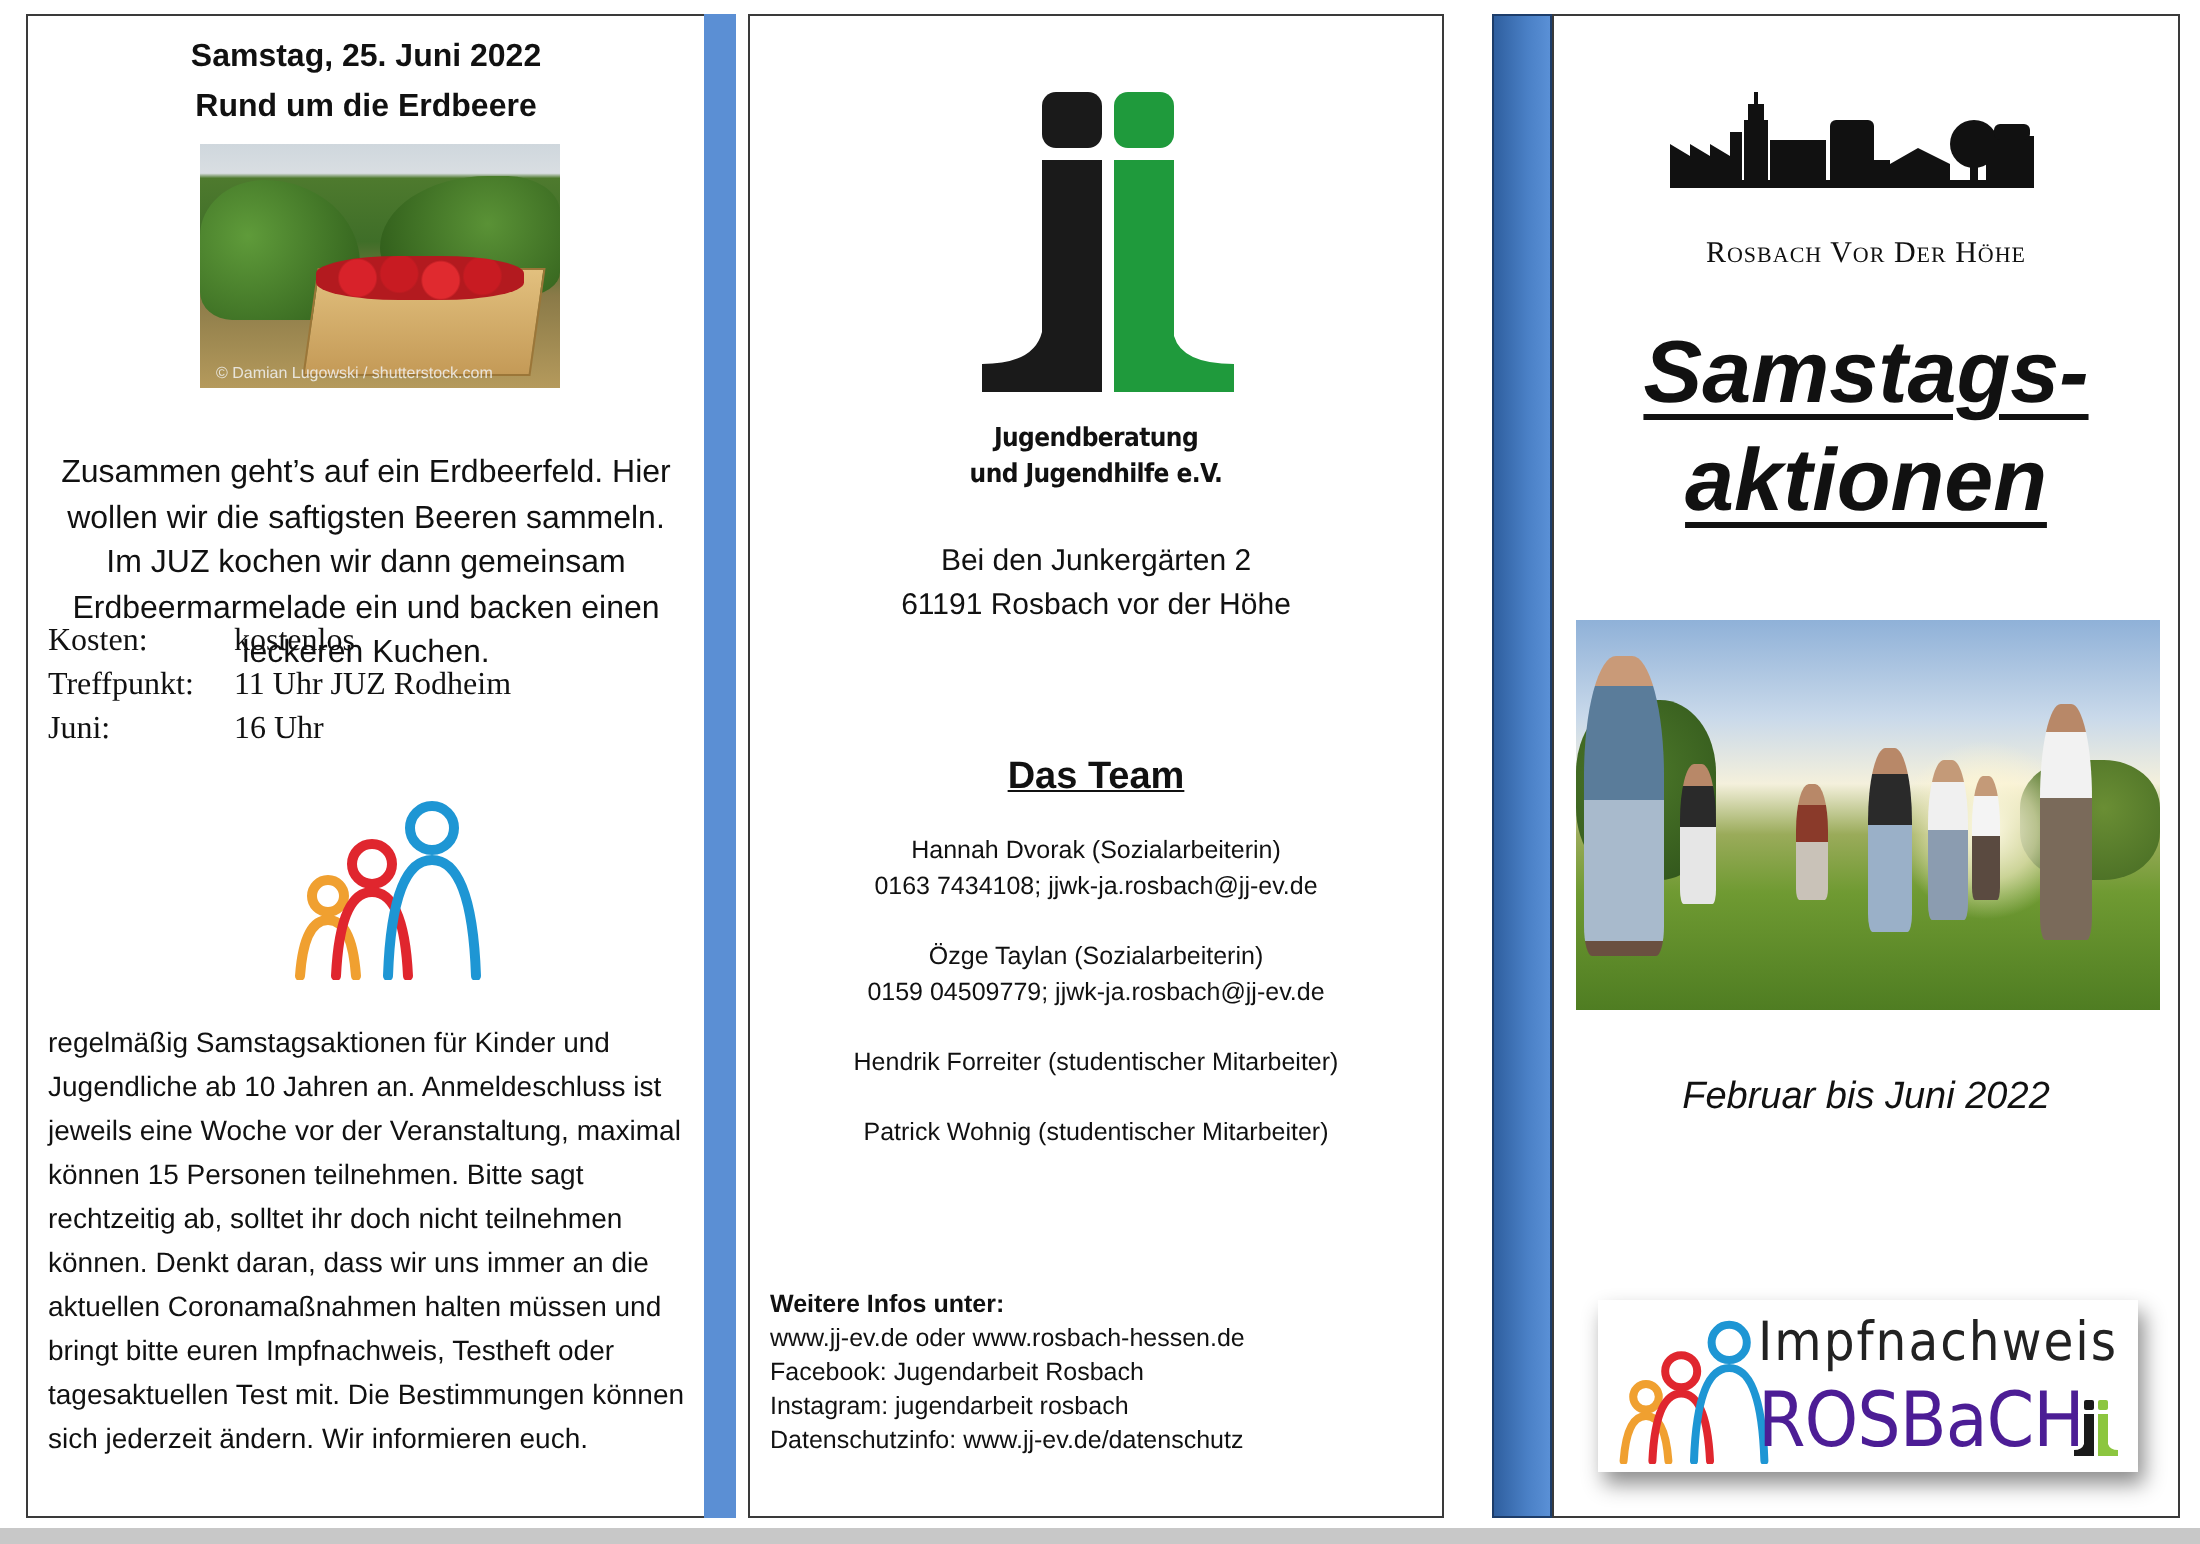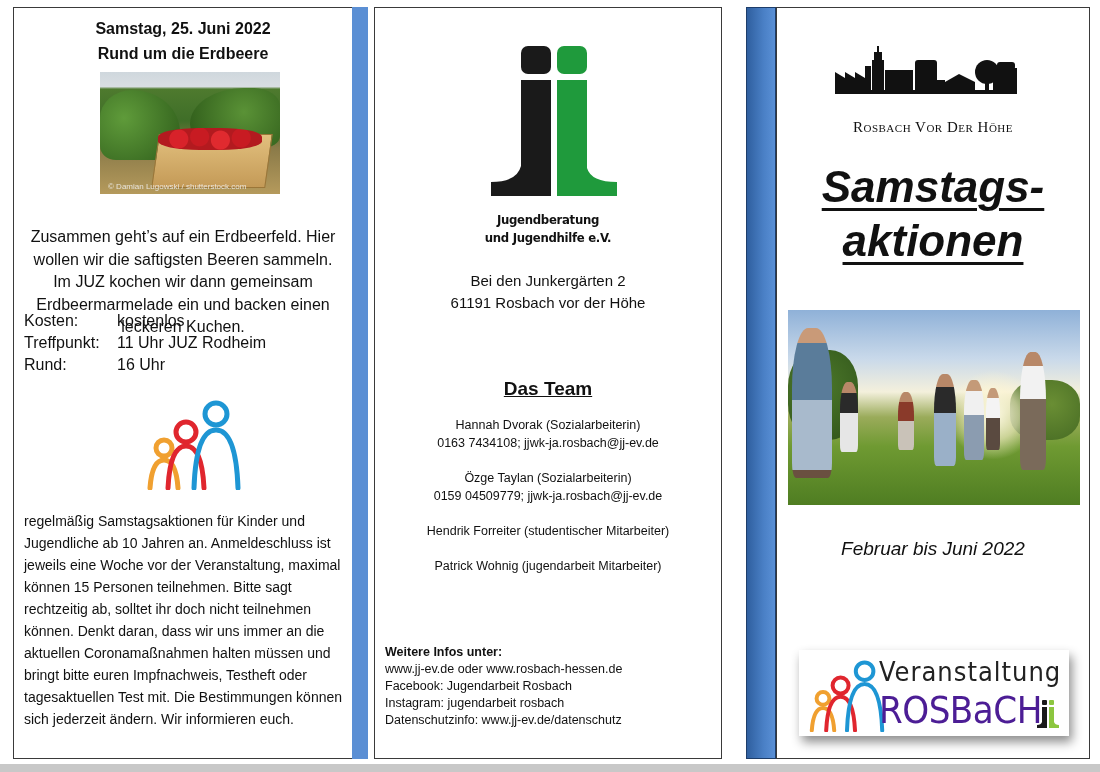--- a/index.html
+++ b/index.html
@@ -16,21 +16,21 @@
   .center{text-align:center;}
   .h-date{position:absolute;left:0;width:100%;top:8px;font-size:16px;font-weight:bold;line-height:25px;}
   .photo-berry{position:absolute;left:86px;top:64px;width:180px;height:122px;overflow:hidden;
     background:linear-gradient(180deg,#cfd7dd 0%,#d9dee2 12%,#4e7a2e 14%,#3f6e28 40%,#8a7a48 62%,#b59a5c 100%);}
   .photo-berry .rowl{position:absolute;left:0;top:18px;width:80px;height:70px;background:radial-gradient(circle at 30% 40%,#5f9b3a,#2e5c1a);border-radius:40% 60% 30% 20%;}
   .photo-berry .rowr{position:absolute;right:0;top:16px;width:90px;height:60px;background:radial-gradient(circle at 60% 40%,#5a9236,#2c5818);border-radius:60% 30% 20% 40%;}
   .photo-berry .basket{position:absolute;left:55px;top:62px;width:112px;height:52px;background:linear-gradient(180deg,#e2c07e,#c49a57);transform:skewX(-8deg);border:1px solid #9b7638;}
   .photo-berry .berries{position:absolute;left:58px;top:56px;width:104px;height:22px;border-radius:40%;background:radial-gradient(circle at 20% 50%,#d8222a 0 9px,transparent 10px),radial-gradient(circle at 40% 40%,#c81b22 0 9px,transparent 10px),radial-gradient(circle at 60% 55%,#e02a2f 0 9px,transparent 10px),radial-gradient(circle at 80% 45%,#c81b22 0 9px,transparent 10px),#b31a1f;}
   .photo-berry .credit{position:absolute;left:8px;bottom:3px;font-size:8px;color:#f2f2f2;opacity:.85;}
   .intro{position:absolute;left:0;width:100%;top:190px;font-size:16px;line-height:22.5px;margin-top:28px;}
-  .facts{position:absolute;left:10px;top:302px;font-size:16px;line-height:22px;}
+  .facts{position:absolute;left:10px;top:302px;font-size:16px;line-height:22px;font-family:Liberation Serif, serif;}
   .facts .row{display:flex;}
   .facts .k{width:93px;}
   .family-logo{position:absolute;left:130px;top:392px;width:100px;height:90px;}
   .bodytext{position:absolute;left:10px;top:502px;width:330px;font-size:14px;line-height:22px;}
 
   .jj-logo{position:absolute;left:116px;top:38px;width:128px;height:158px;}
   .jj-sub{position:absolute;left:0;width:100%;top:203px;font-family:"DejaVu Sans Condensed","DejaVu Sans",sans-serif;font-weight:bold;font-size:13px;line-height:18px;letter-spacing:-0.3px;}
   .address{position:absolute;left:0;width:100%;top:262px;font-size:15px;line-height:22px;}
   .team-title{position:absolute;left:0;width:100%;top:370px;font-size:19px;font-weight:bold;text-decoration:underline;}
   .team{position:absolute;left:0;width:100%;top:408px;font-size:12.5px;line-height:18px;}
@@ -82,21 +82,21 @@
   <div class="facts">
     <div class="row">
         <span class="k">Kosten:</span>
         <span>kostenlos</span>
       </div>
     <div class="row">
         <span class="k">Treffpunkt:</span>
         <span>11 Uhr JUZ Rodheim</span>
       </div>
     <div class="row">
-        <span class="k">Rund:</span>
+        <span class="k">Juni:</span>
         <span>16 Uhr</span>
       </div>
   </div>
   <svg class="family-logo" viewBox="0 0 100 90">
     <g fill="none" stroke-width="5" stroke-linecap="round">
       <circle cx="20" cy="48" r="8" stroke="#f0a030"></circle>
       <path d="M6 88 Q8 60 20 60 Q32 60 34 88" stroke="#f0a030"></path>
       <circle cx="42" cy="32" r="10" stroke="#e0262e"></circle>
       <path d="M24 88 Q26 46 42 46 Q58 46 60 88" stroke="#e0262e"></path>
       <circle cx="72" cy="14" r="11" stroke="#1e96d4"></circle>
@@ -140,21 +140,21 @@
       <div>0163 7434108; jjwk-ja.rosbach@jj-ev.de</div>
     </div>
     <div class="member">
       <div>Özge Taylan (Sozialarbeiterin)</div>
       <div>0159 04509779; jjwk-ja.rosbach@jj-ev.de</div>
     </div>
     <div class="member">
       <div>Hendrik Forreiter (studentischer Mitarbeiter)</div>
     </div>
     <div class="member">
-      <div>Patrick Wohnig (jugendarbeit Mitarbeiter)</div>
+      <div>Patrick Wohnig (studentischer Mitarbeiter)</div>
     </div>
   </div>
   <div class="infos">
     <div class="ttl">Weitere Infos unter:</div>
     <div>www.jj-ev.de oder www.rosbach-hessen.de</div>
     <div>Facebook: Jugendarbeit Rosbach</div>
     <div>Instagram: jugendarbeit rosbach</div>
     <div>Datenschutzinfo: www.jj-ev.de/datenschutz</div>
   </div>
 </div>
@@ -201,21 +201,21 @@
     <svg class="fam" viewBox="0 0 100 90">
       <g fill="none" stroke-width="5" stroke-linecap="round">
         <circle cx="20" cy="48" r="8" stroke="#f0a030"></circle>
         <path d="M6 88 Q8 60 20 60 Q32 60 34 88" stroke="#f0a030"></path>
         <circle cx="42" cy="32" r="10" stroke="#e0262e"></circle>
         <path d="M24 88 Q26 46 42 46 Q58 46 60 88" stroke="#e0262e"></path>
         <circle cx="72" cy="14" r="11" stroke="#1e96d4"></circle>
         <path d="M50 88 Q52 30 72 30 Q92 30 94 88" stroke="#1e96d4"></path>
       </g>
     </svg>
-    <div class="l1">Veranstaltung</div>
+    <div class="l1">Impfnachweis</div>
     <div class="l2">ROSBaCH</div>
     <svg class="jjmini" viewBox="0 0 22 28">
       <rect x="5" y="0" width="5" height="5" rx="1" fill="#1a1a1a"></rect>
       <rect x="12" y="0" width="5" height="5" rx="1" fill="#8cc63f"></rect>
       <path d="M5 7 H10 V28 H0 V25 Q4 25 5 22 Z" fill="#1a1a1a"></path>
       <path d="M12 7 H17 V22 Q18 25 22 25 V28 H12 Z" fill="#8cc63f"></path>
     </svg>
   </div>
 </div>
 

